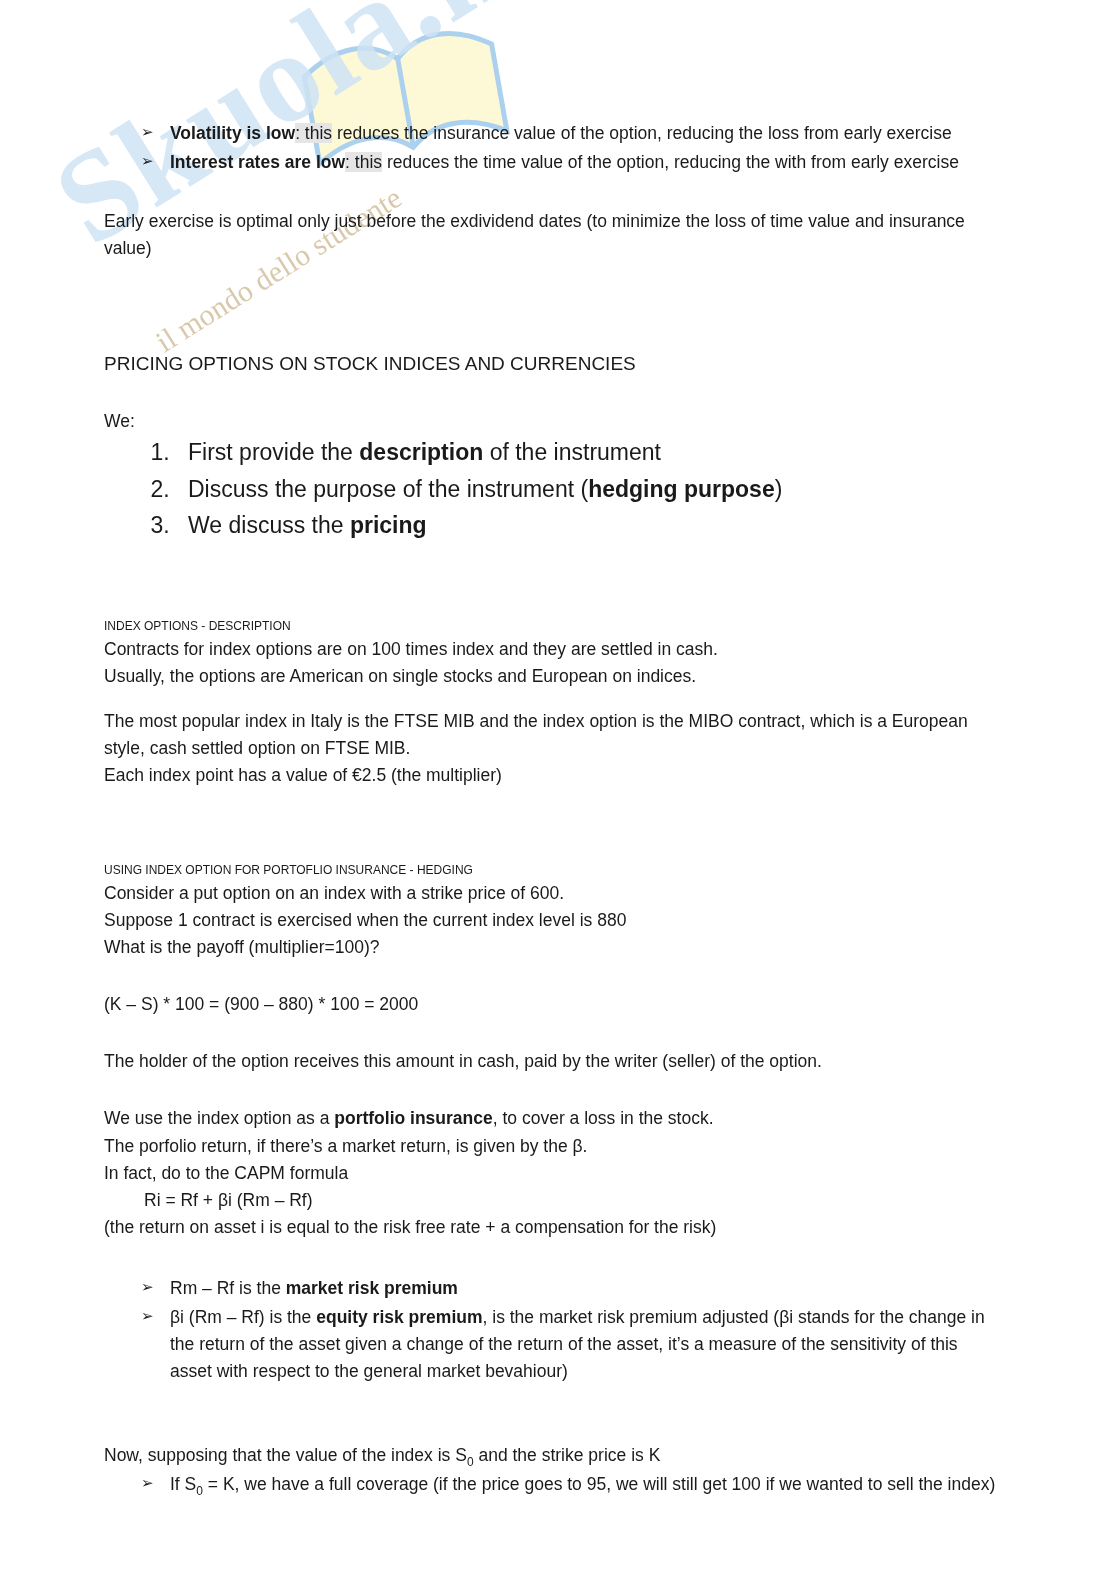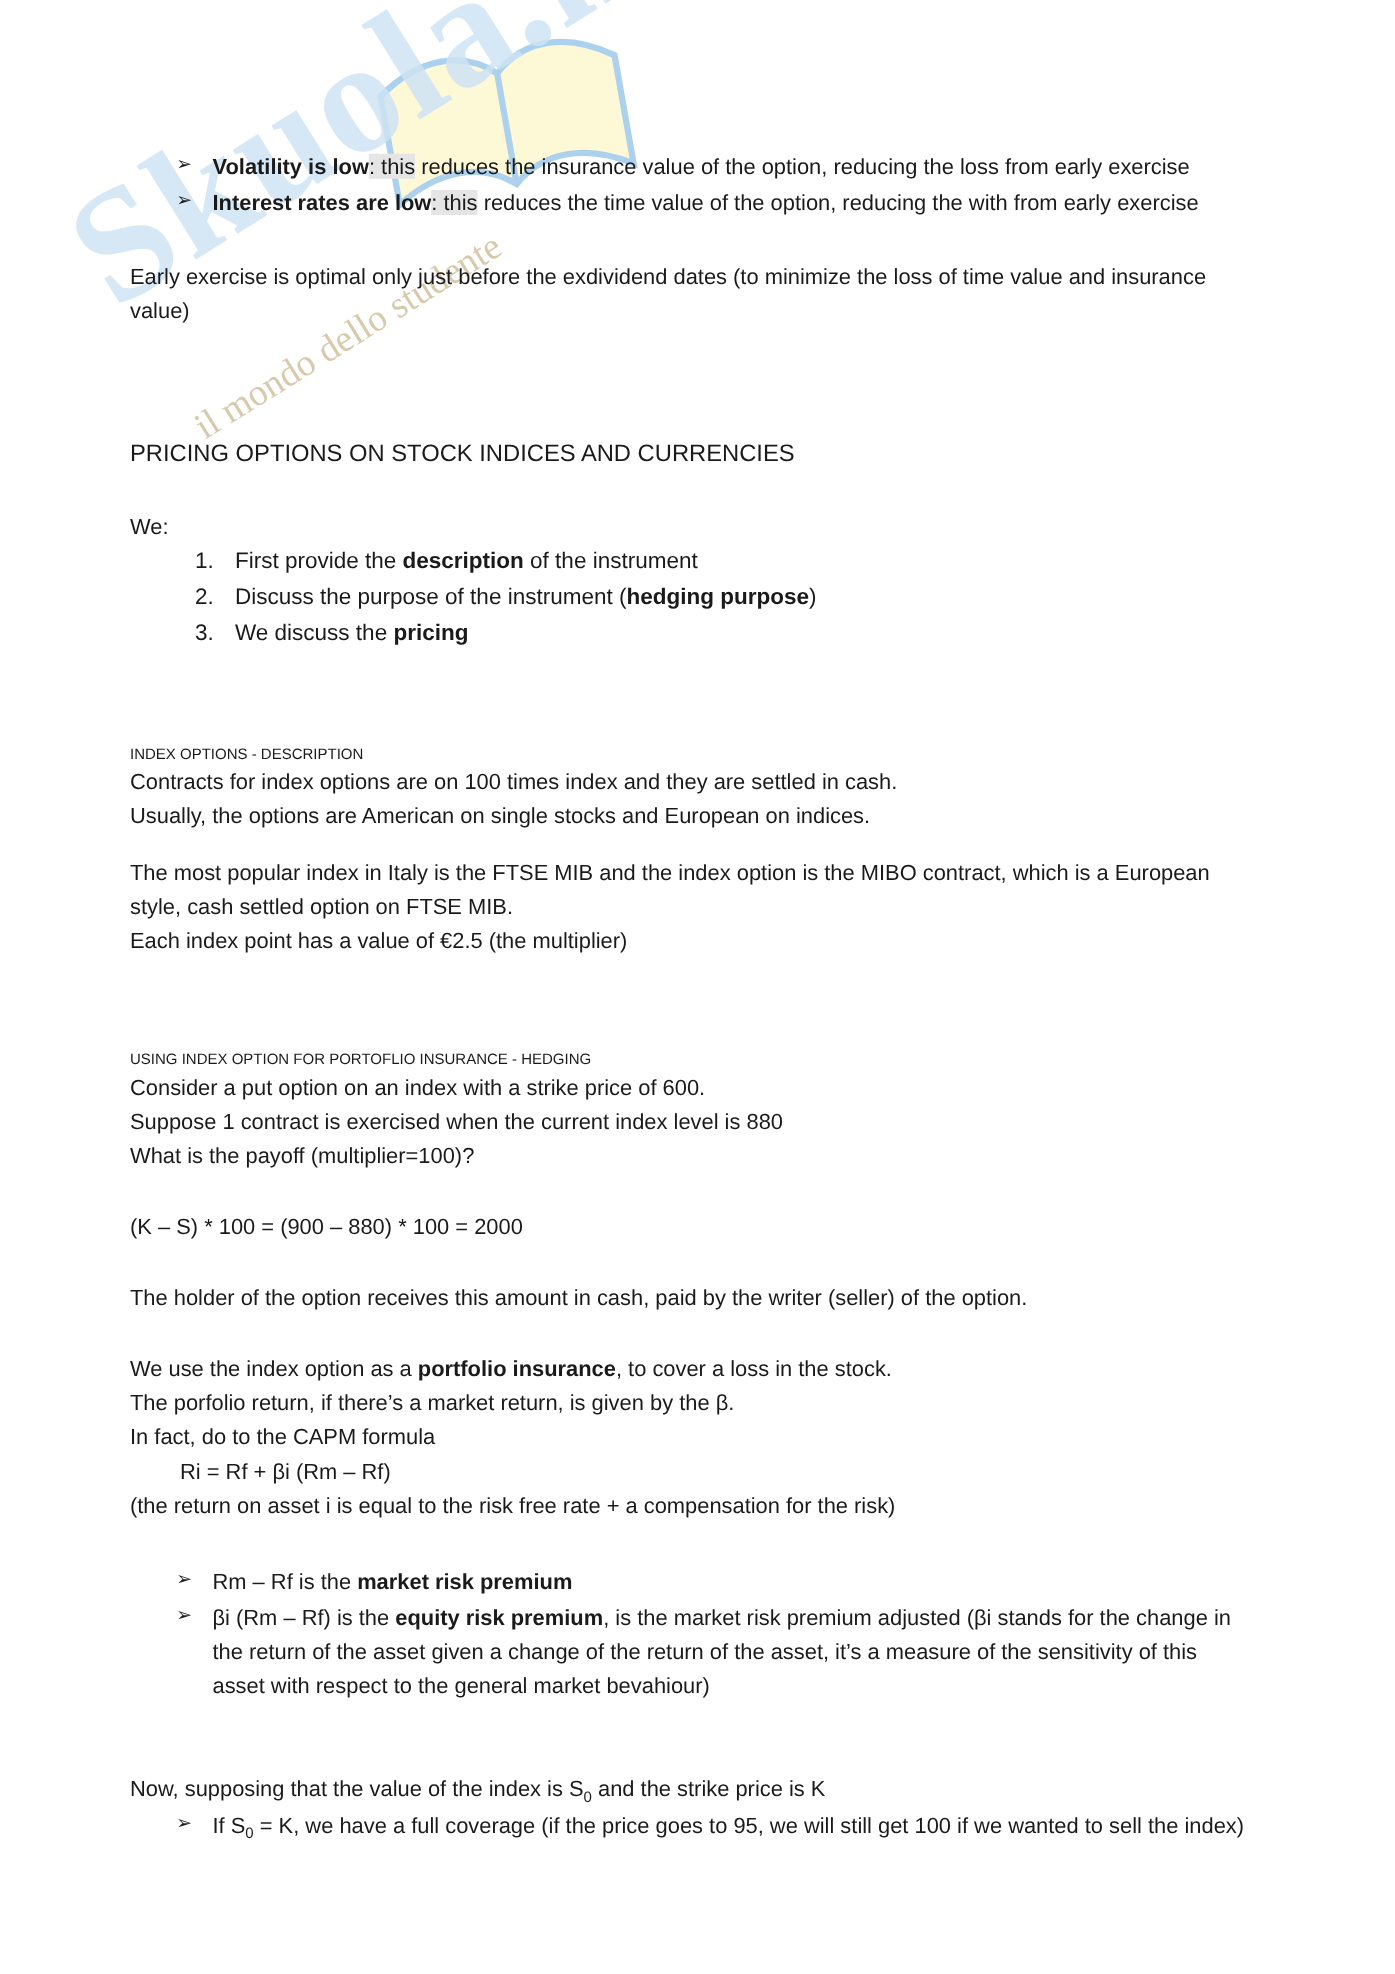--- a/index.html
+++ b/index.html
@@ -102,21 +102,21 @@
   .heading {
     font-weight: normal;
     font-size: 19px;
   }
   .plain-head {
     font-size: 12px;
   }
   ol.num-list {
     margin: 0;
     padding-left: 72px;
-    font-size: 18px;
+    font-size: 23px;
   }
   ol.num-list li {
     margin-bottom: 1px;
     padding-left: 12px;
   }
   .centered {
     padding-left: 40px;
   }
   .sub {
     font-size: 12px;

